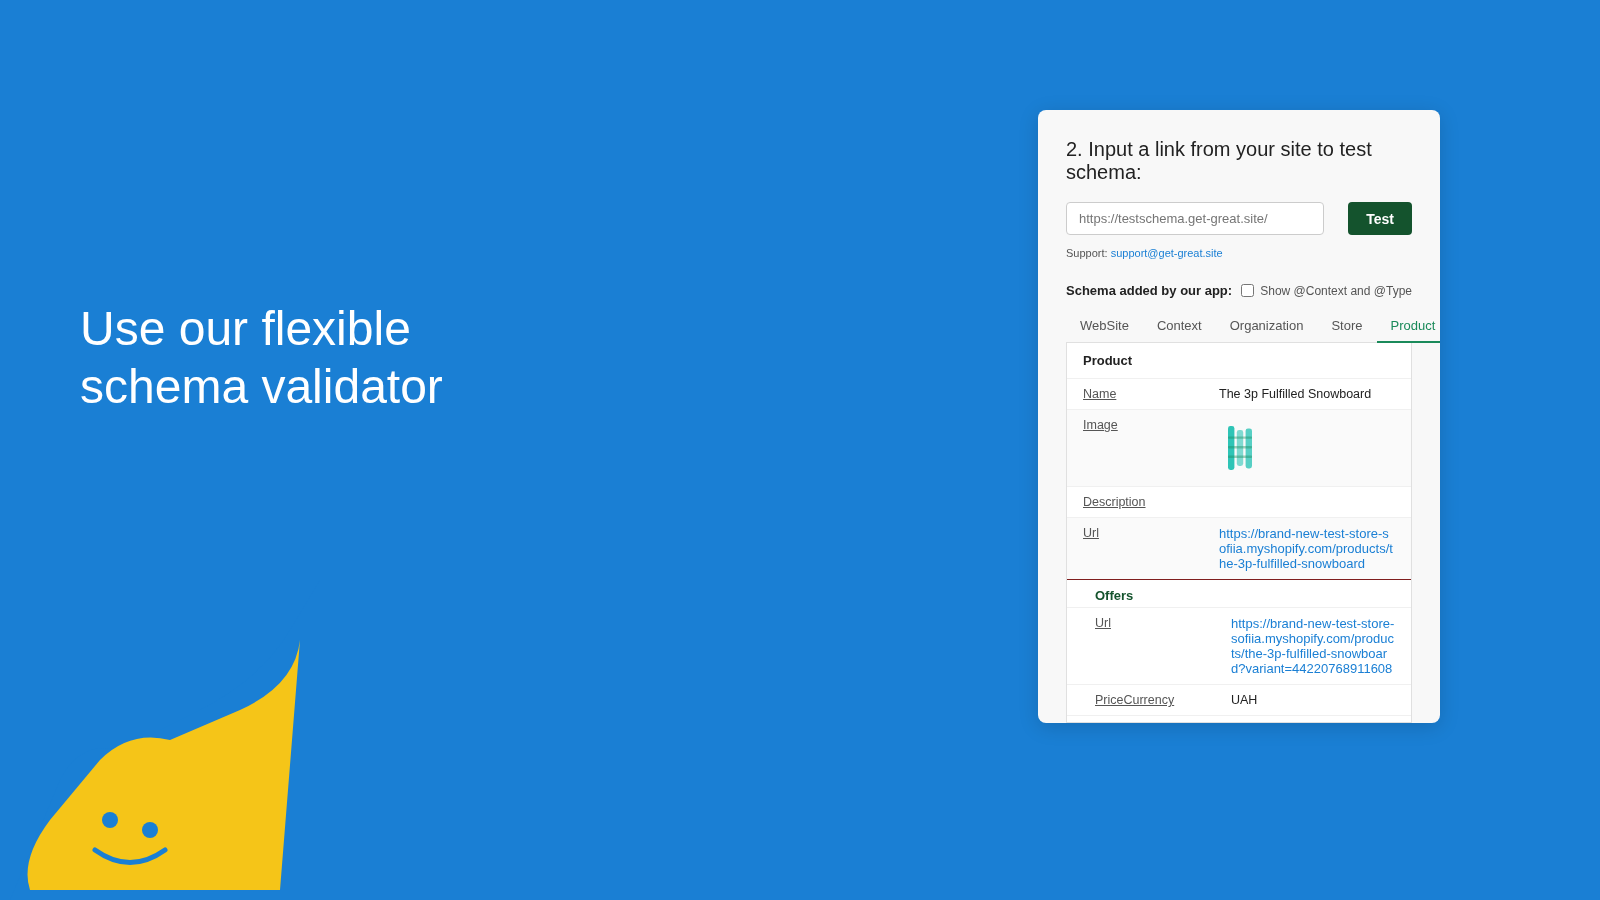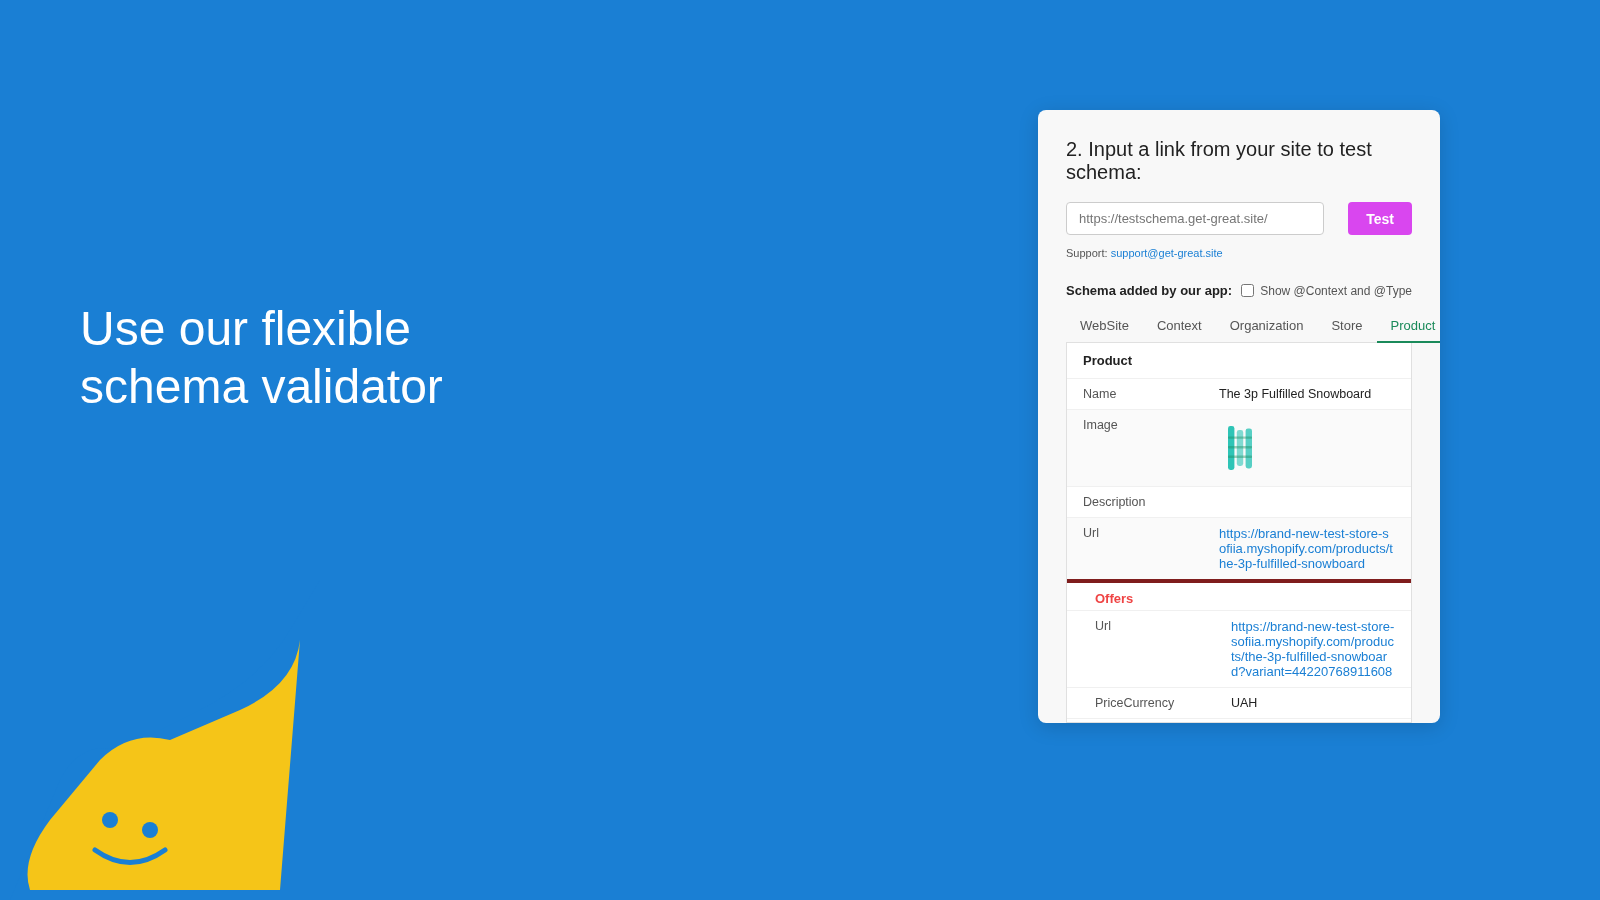--- a/index.html
+++ b/index.html
@@ -73,21 +73,21 @@
       border: 1px solid #ccc;
       border-radius: 4px;
       padding: 8px 12px;
       font-size: 13px;
       color: #444;
       background: white;
       outline: none;
     }
 
     .test-button {
-      background: #d946ef;
+      background: #14532d;
       color: white;
       border: none;
       border-radius: 4px;
       padding: 8px 18px;
       font-size: 14px;
       font-weight: 600;
       cursor: pointer;
     }
 
     
@@ -191,20 +191,21 @@
 
     .data-row:nth-child(odd) {
       background: #fafafa;
     }
 
     .data-key {
       width: 120px;
       flex-shrink: 0;
       color: #555;
       font-size: 12.5px;
+      text-decoration: underline;
     }
 
     .data-value {
       color: #222;
       font-size: 12.5px;
       flex: 1;
     }
 
     .data-link {
       color: #1a7fd4;
@@ -220,22 +221,22 @@
       justify-content: center;
       align-items: center;
       gap: 3px;
       padding: 4px;
     }
 
     .offers-header {
       padding: 8px 16px 4px 28px;
       font-weight: 700;
       font-size: 13px;
-      color: #ef4444;
-      border-top: 4px solid #7f1d1d;
+      color: #14532d;
+      border-top: 1px solid #7f1d1d;
     }
 
     .offers-row {
       display: flex;
       border-top: 1px solid #f0f0f0;
       padding: 8px 16px 8px 28px;
       align-items: flex-start;
       gap: 16px;
     }
   </style>

